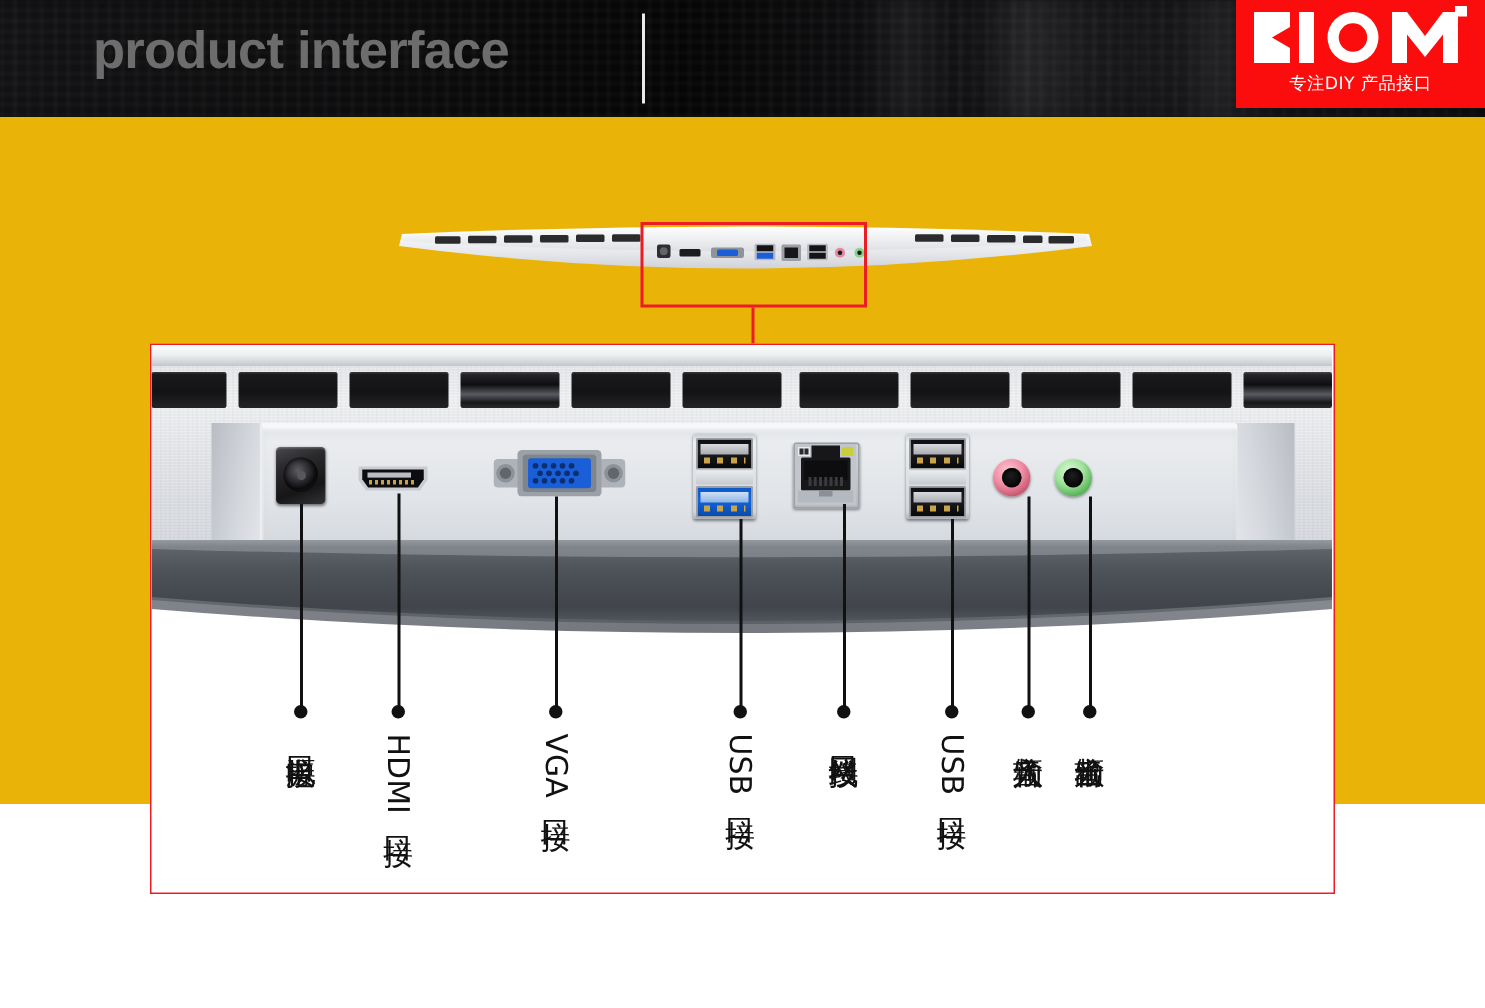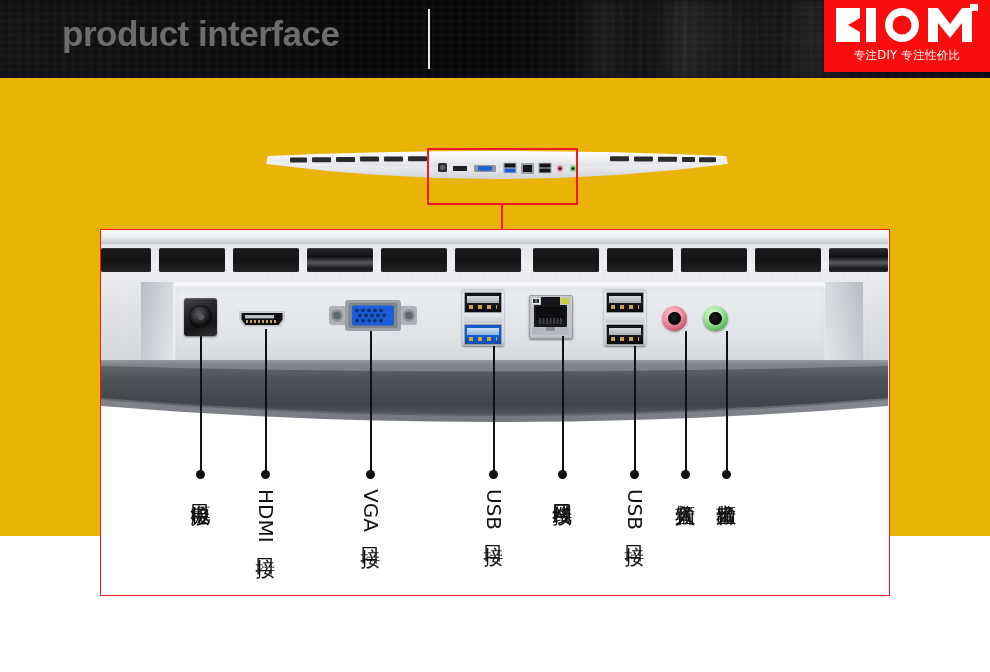--- a/index.html
+++ b/index.html
@@ -143,21 +143,21 @@
         <path d="M4 4 L28 4 L28 14 L16 21 L28 28 L28 38 L4 38 Z" fill="#fff"></path>
 
         <rect x="34" y="4" width="10" height="34" fill="#fff"></rect>
 
         <circle cx="70" cy="21" r="17" fill="#fff"></circle>
         <circle cx="70" cy="21" r="9.5" fill="#fc0d0d"></circle>
 
         <path d="M96 38 L96 4 L106 4 L118 20 L130 4 L140 4 L140 38 L130 38 L130 19 L118 34 L106 19 L106 38 Z" fill="#fff"></path>
         <rect x="138" y="0" width="8" height="7" fill="#fff"></rect>
       </svg>
-      <div class="logo-tag">专注DIY 专注性价比</div>
+      <div class="logo-tag">专注DIY 产品接口</div>
     </div>
   </div>
 
   <div class="mon">
     <svg width="470" height="62" viewBox="0 0 470 62">
       <defs>
         <linearGradient id="mg" x1="0" y1="0" x2="0" y2="1">
           <stop offset="0%" stop-color="#ffffff"></stop>
           <stop offset="30%" stop-color="#f4f5f7"></stop>
           <stop offset="68%" stop-color="#e3e5e9"></stop>

